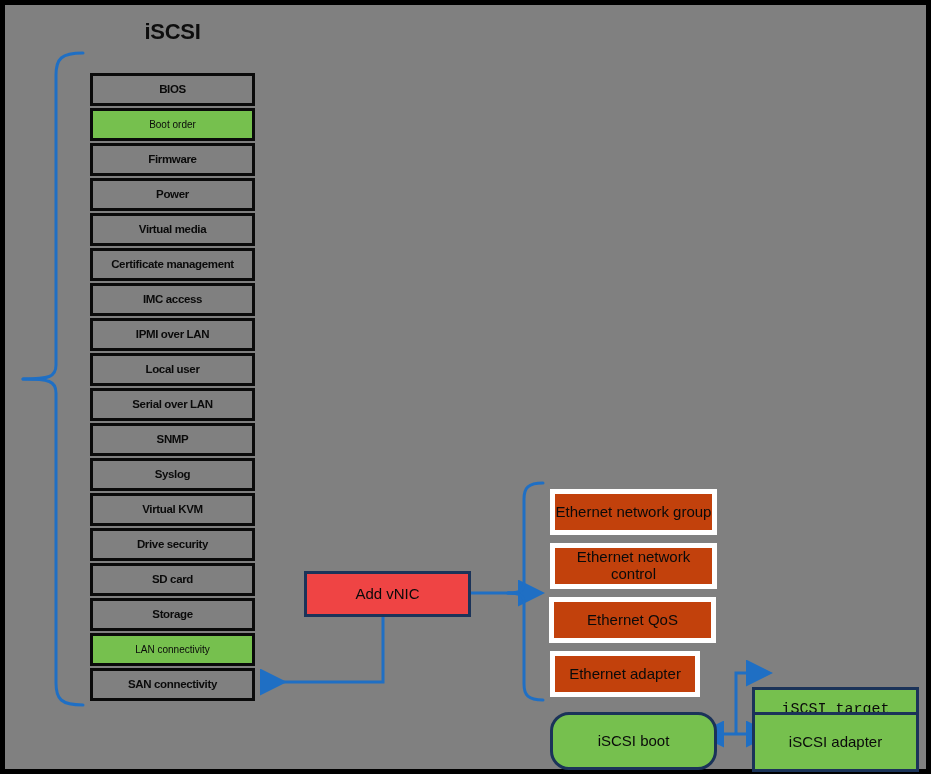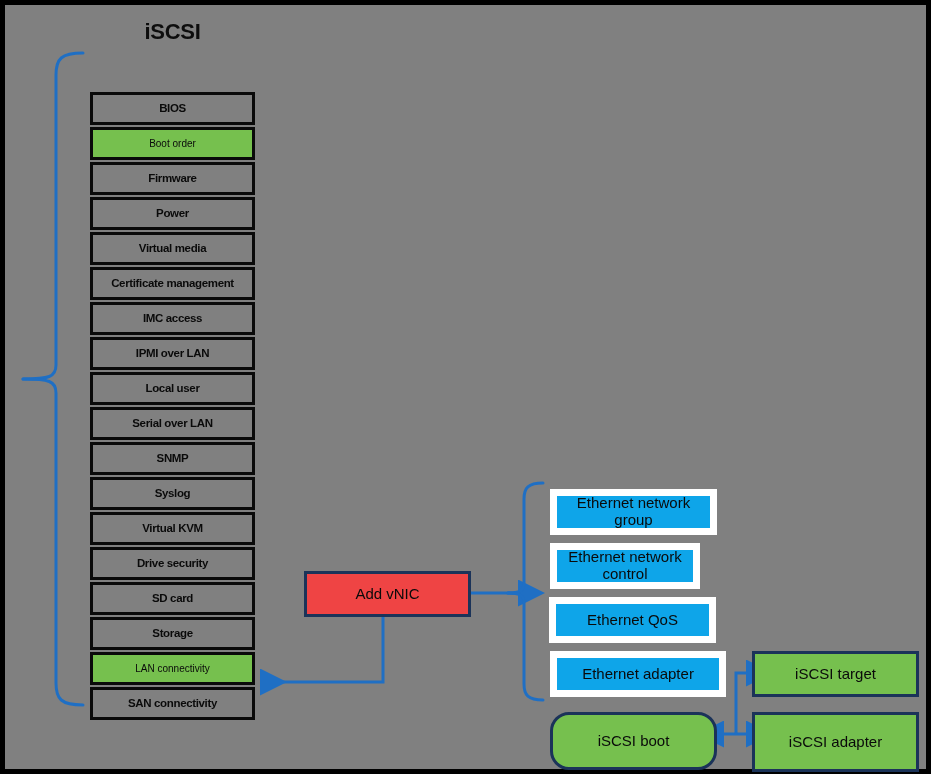--- a/index.html
+++ b/index.html
@@ -51,43 +51,42 @@
   .node.policy {
     left: 85px;
     width: 165px;
     height: 33px;
     background: #808080;
     border: 3px solid #0a0a0a;
     font-size: 11.5px;
     font-weight: bold;
     color: #0a0a0a;
     letter-spacing: -0.35px;
-    margin-top: 19px;
   }
   
   .node.policy.hl {
     background: #76c04e;
     border: 3px solid #0a0a0a;
     font-weight: normal;
     font-size: 10px;
     letter-spacing: 0;
   }
 
   
   .node.action {
     background: #ef4444;
     border: 3px solid #1b3359;
     font-size: 15px;
     color: #0a0a0a;
   }
 
   
   .node.orange {
-    background: #0ea5e9;
-    border: 7px solid #ffffff;
+    background: #c2410c;
+    border: 5px solid #ffffff;
     font-size: 15px;
     color: #0a0a0a;
   }
 
   
   .node.green {
     background: #76c04e;
     border: 3px solid #1b3359;
     font-size: 15px;
     color: #0a0a0a;
@@ -172,25 +171,25 @@
   <div class="node policy" style="top:523px">Drive security</div>
   <div class="node policy" style="top:558px">SD card</div>
   <div class="node policy" style="top:593px">Storage</div>
   <div class="node policy hl" style="top:628px">LAN connectivity</div>
   <div class="node policy" style="top:663px">SAN connectivity</div>
 
   <div class="node action" style="left:299px; top:566px; width:167px; height:46px;">Add vNIC</div>
 
   <div class="node orange" style="left:545px; top:484px; width:167px; height:46px;">Ethernet network group</div>
 
-  <div class="node orange" style="left:545px; top:538px; width:150px; height:46px;">Ethernet network control</div>
+  <div class="node orange" style="left:545px; top:538px; width:167px; height:46px;">Ethernet network control</div>
 
   <div class="node orange" style="left:544px; top:592px; width:167px; height:46px;">Ethernet QoS</div>
 
-  <div class="node orange" style="left:545px; top:646px; width:176px; height:46px;">Ethernet adapter</div>
+  <div class="node orange" style="left:545px; top:646px; width:150px; height:46px;">Ethernet adapter</div>
 
   <div class="node green" style="left:545px; top:707px; width:167px; height:58px;border-radius:19px;">iSCSI boot</div>
 
-  <div class="node green" style="left:747px; top:646px; width:167px; height:46px;">iSCSI target</div>
+  <div class="node green" style="left:747px; top:682px; width:167px; height:46px;font-family:Liberation Mono, monospace;">iSCSI target</div>
 
   <div class="node green" style="left:747px; top:707px; width:167px; height:60px;">iSCSI adapter</div>
 
 </div>
 
 </body></html>

